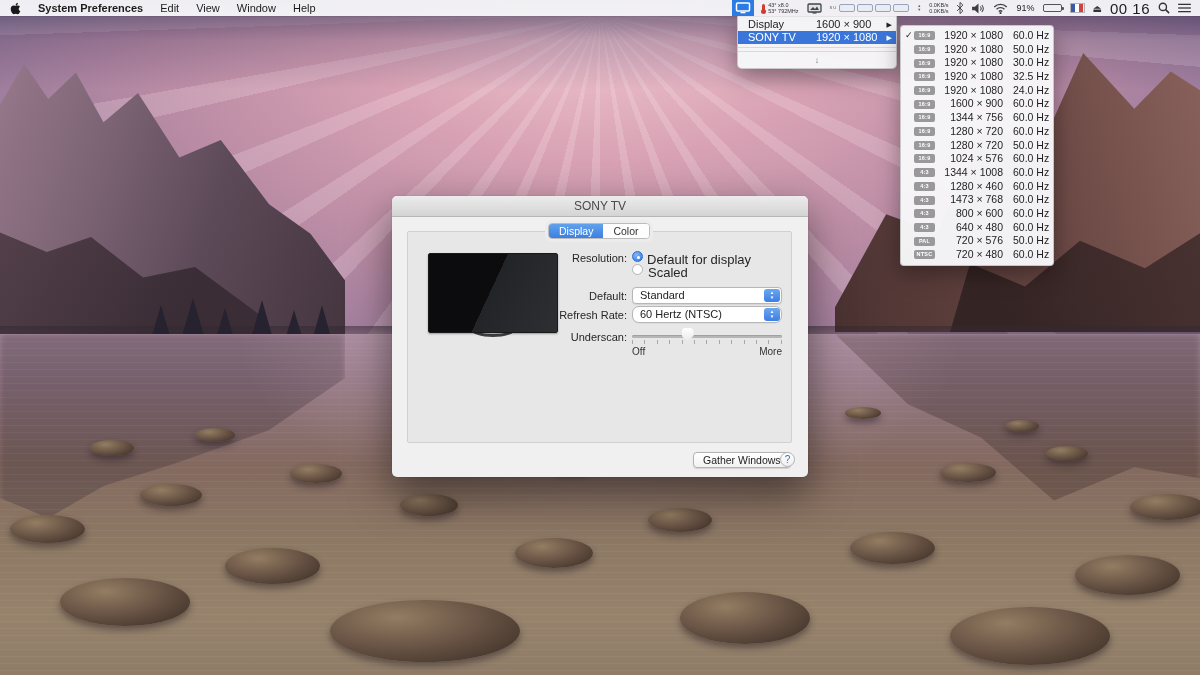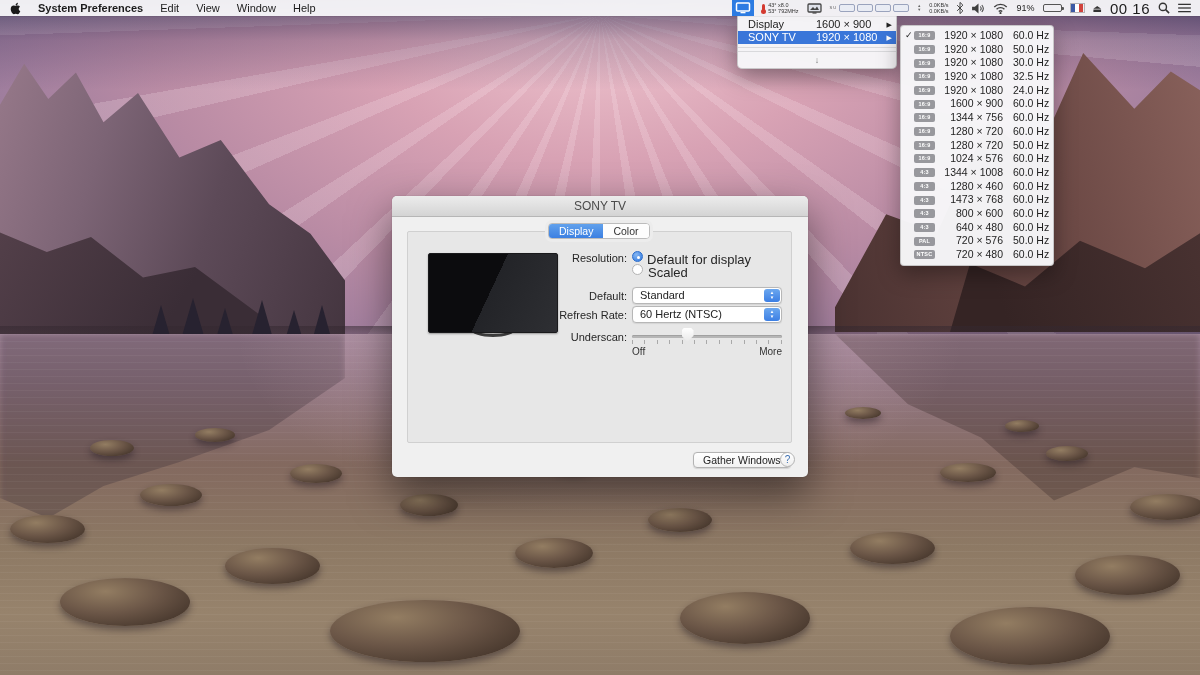--- a/index.html
+++ b/index.html
@@ -416,21 +416,21 @@
     <div class="fieldlabel" style="left:140px; top:94px;">Default:</div>
     <div class="select" style="left:240px; top:91px;">
       <span>Standard</span>
       <span class="stepper">
           <div>▲</div>
           <div>▼</div>
         </span>
     </div>
 
     <div class="fieldlabel" style="left:140px; top:113px;">Refresh Rate:</div>
-    <div class="select" style="left:240px; top:110px;">
+    <div class="select" style="left:240px; top:110px;border-radius:7px;">
       <span>60 Hertz (NTSC)</span>
       <span class="stepper">
           <div>▲</div>
           <div>▼</div>
         </span>
     </div>
 
     <div class="fieldlabel" style="left:140px; top:135px;">Underscan:</div>
     <div class="slider-track" style="left:240px; top:139px;"></div>
     <div class="slider-thumb" id="underscan-thumb" style="top: 132px; left: 289.5px;"></div>

